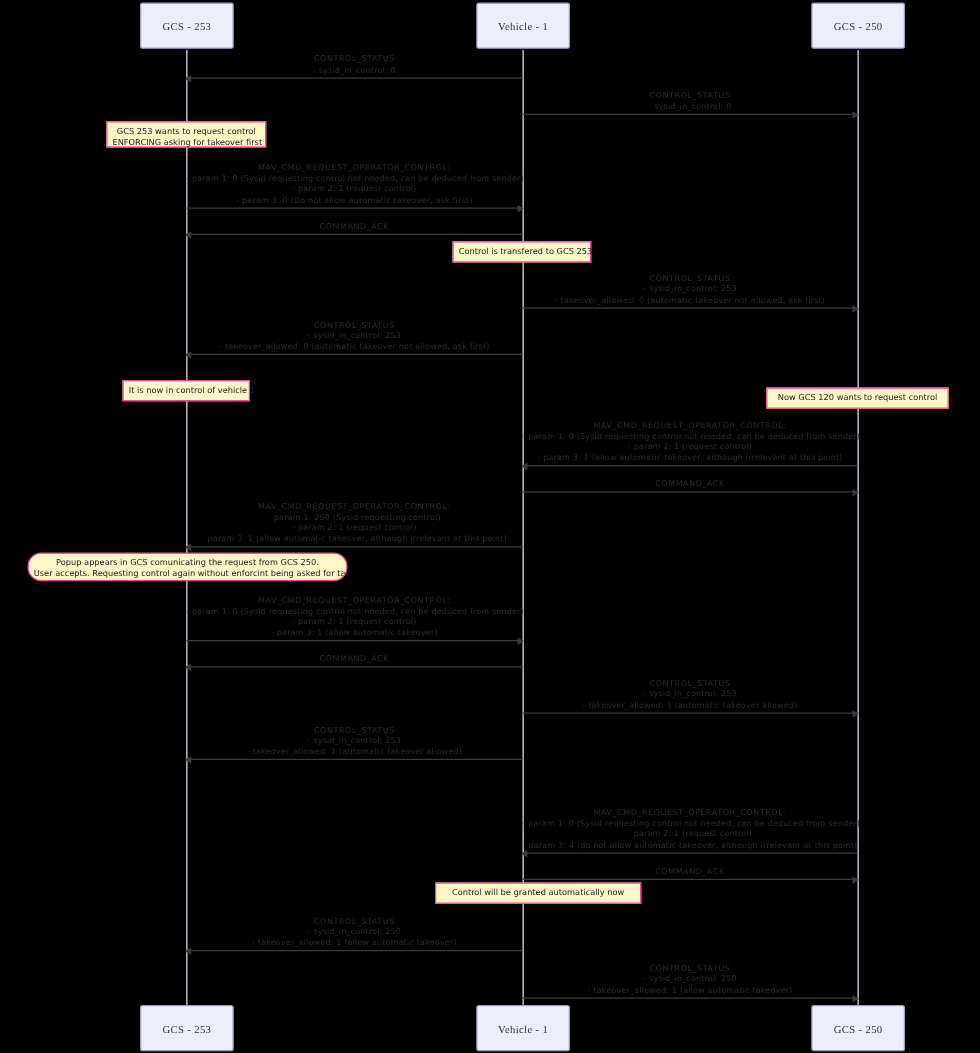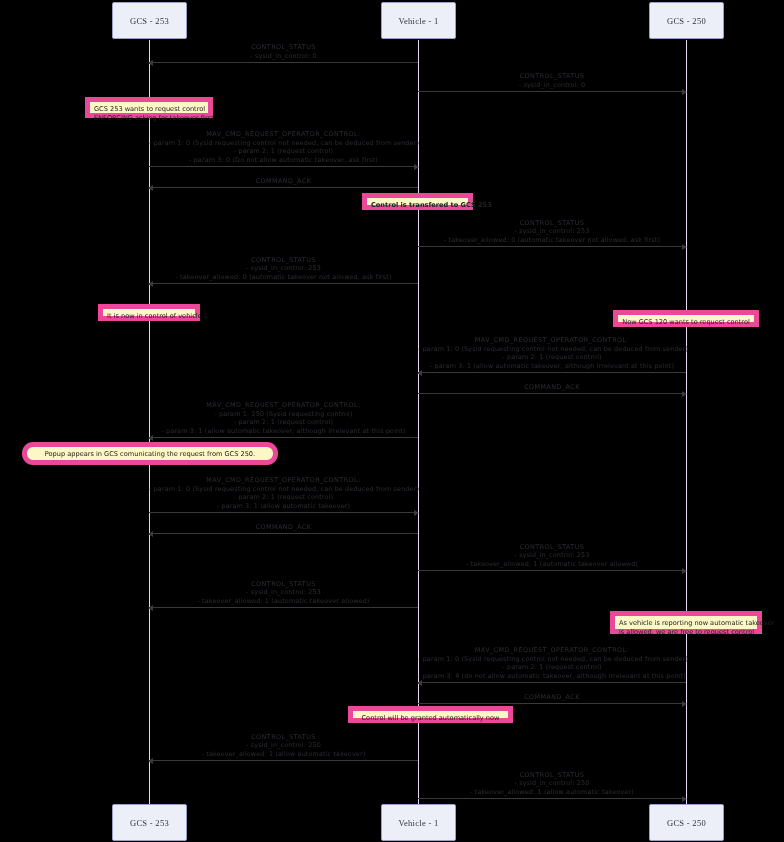--- a/index.html
+++ b/index.html
@@ -33,21 +33,21 @@
   .msg .head.left{left:-1px;border-right:5px solid #3a3a3a;}
   .msg-label{
     position:absolute;text-align:center;
     font-size:6.4px;line-height:8.6px;
     color:#2c2c34;letter-spacing:.15px;white-space:nowrap;
   }
   .msg-label .title{letter-spacing:.45px;}
   
   .note{
     position:absolute;box-sizing:border-box;
-    background:#fcf7c7;border:5px solid #ec4899;
+    background:#fcf7c7;border:1px solid #ec4899;
     font-size:6.6px;line-height:9px;color:#22221f;
     text-align:center;padding:3px 4px;white-space:nowrap;
     overflow:visible;
   }
   .note.clip{overflow:hidden;border-radius:11px;}
 </style>
 </head>
 <body>
 
 <div id="diagram">
@@ -200,33 +200,29 @@
     </div>
     <div class="msg-label" style="left: 418px; width: 268px; top: 770.7px;">
       <div class="title">CONTROL_STATUS</div>
       <div>- sysid_in_control: 250</div>
       <div>- takeover_allowed: 1 (allow automatic takeover)</div>
     </div>
     <div class="note" style="left: 85px; top: 97px; width: 128px; height: 21px;">
       <div>GCS 253 wants to request control</div>
       <div>ENFORCING asking for takeover first</div>
     </div>
-    <div class="note" style="left: 362px; top: 193px; width: 111px; height: 17px; font-weight: bold;">
+    <div class="note" style="left: 362px; top: 193px; width: 111px; height: 17px;">
       <div>Control is transfered to GCS 253</div>
     </div>
     <div class="note" style="left: 98px; top: 288px; width: 102px; height: 17px; margin-top: 16px;">
       <div>It is now in control of vehicle 1</div>
     </div>
     <div class="note" style="left: 613px; top: 310px; width: 146px; height: 17px;">
       <div>Now GCS 120 wants to request control</div>
     </div>
     <div class="note clip" style="left: 22px; top: 442px; width: 256px; height: 23px;">
       <div>Popup appears in GCS comunicating the request from GCS 250.</div>
       <div>User accepts. Requesting control again without enforcint being asked for takeover</div>
     </div>
-    <div class="note" style="left: 610px; top: 611px; width: 152px; height: 23px;">
-      <div>As vehicle is reporting now automatic takeover</div>
-      <div>is allowed, we are free to request control</div>
-    </div>
     <div class="note" style="left: 348px; top: 706px; width: 165px; height: 17px;">
       <div>Control will be granted automatically now</div>
     </div>
   </div>
 
 </body></html>

